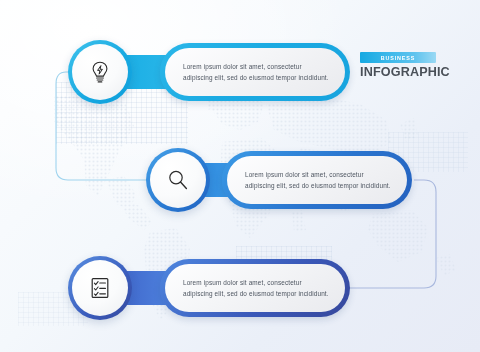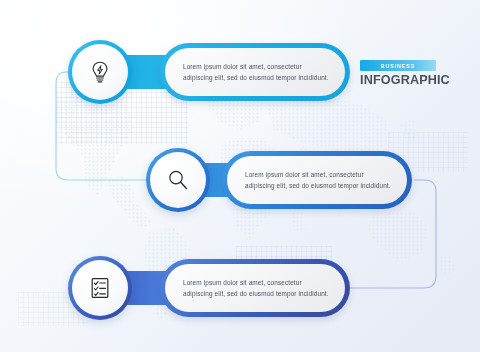--- a/index.html
+++ b/index.html
@@ -133,21 +133,21 @@
     display: flex;
     align-items: center;
     justify-content: center;
   }
   .circle-inner svg { display: block; }
 
   
   #logo {
     position: absolute;
     left: 360px;
-    top: 60px;
+    top: 52px;
     width: 76px;
     text-align: left;
   }
   .logo-badge {
     height: 11px;
     border-radius: 1px;
     background: linear-gradient(90deg,#16A9E2 0%,#3FB9EA 40%,#5FC3EE 72%,#9AD9F4 100%);
     display: flex;
     align-items: center;
     justify-content: center;

